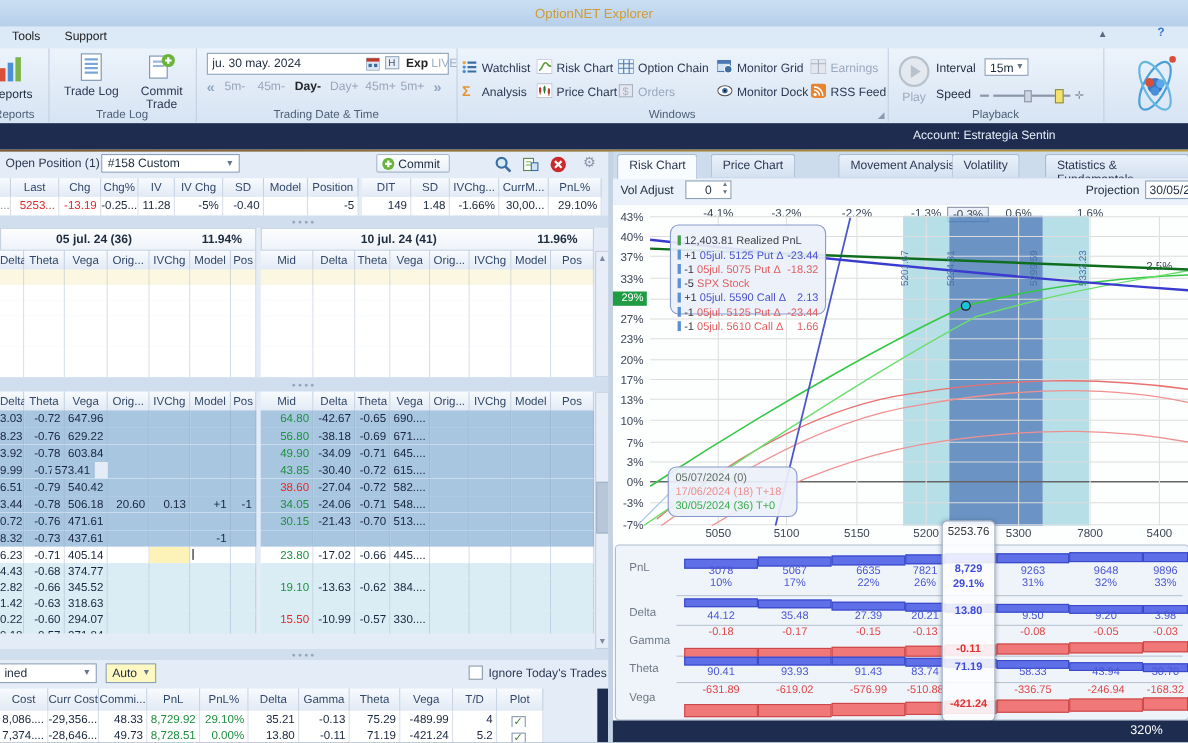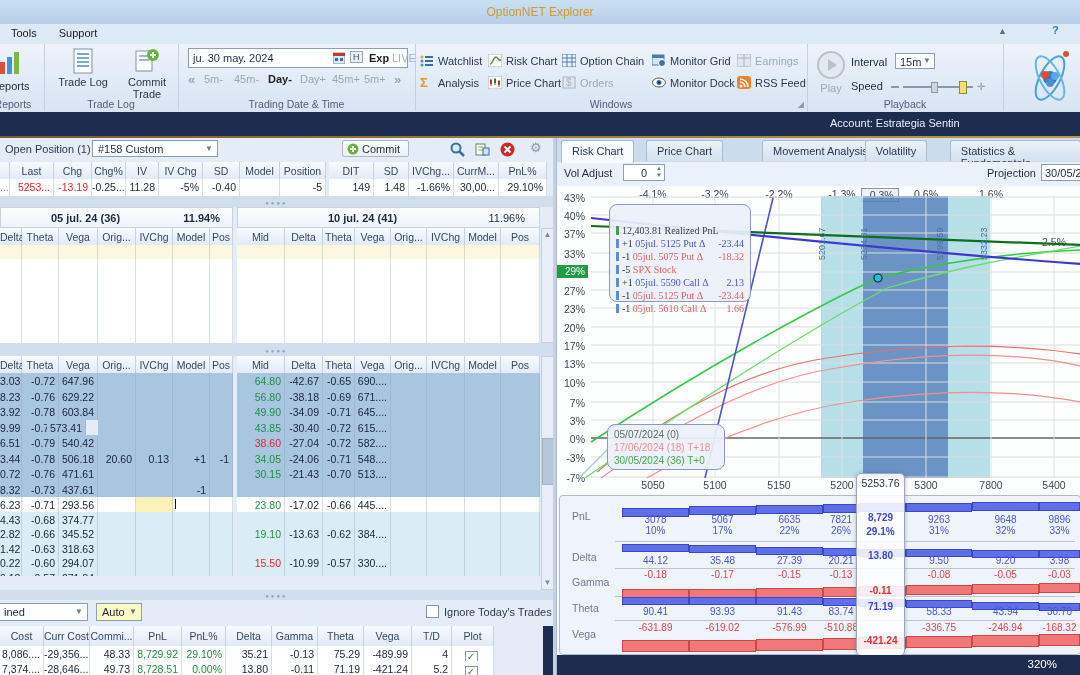--- a/index.html
+++ b/index.html
@@ -300,21 +300,21 @@
         </div>
       </div>
     <div class="abs splitter" style="left:0;top:58px;width:553px;height:11px;padding-top:3px;box-sizing:border-box;">●●●●</div>
     <div id="chainupper">
         <div class="abs" style="left:0;top:69px;width:233px;height:21px;background:linear-gradient(#fdfdfe,#eef3f9);border:1px solid #c6d2e2;box-sizing:border-box;">
           <span style="position:absolute;left:50px;top:4px;font-weight:bold;color:#1d2b3f;">05 jul. 24 (36)</span>
           <span style="position:absolute;right:12px;top:4px;font-weight:bold;color:#1d2b3f;">11.94%</span>
         </div>
         <div class="abs" style="left:237px;top:69px;width:303px;height:21px;background:linear-gradient(#fdfdfe,#eef3f9);border:1px solid #c6d2e2;box-sizing:border-box;">
           <span style="position:absolute;left:90px;top:4px;font-weight:bold;color:#1d2b3f;">10 jul. 24 (41)</span>
-          <span style="position:absolute;right:14px;top:4px;font-weight:normal;color:#1d2b3f;">11.96%</span>
+          <span style="position:absolute;right:14px;top:4px;font-weight:bold;color:#1d2b3f;">11.96%</span>
         </div>
         <div class="abs" style="left:0;top:90px;width:233px;height:17px;">
           <span class="hdrcell" style="left:0px;width:22px;">Delta</span>
           <span class="hdrcell" style="left:22px;width:37px;">Theta</span>
           <span class="hdrcell" style="left:59px;width:39px;">Vega</span>
           <span class="hdrcell" style="left:98px;width:38px;">Orig...</span>
           <span class="hdrcell" style="left:136px;width:37px;">IVChg</span>
           <span class="hdrcell" style="left:173px;width:37px;">Model</span>
           <span class="hdrcell" style="left:210px;width:23px;">Pos</span>
         </div>
@@ -633,21 +633,21 @@
             <span class="dcell selrow" style="left:118px;width:36px;height:15.5px;"></span>
             <span class="dcell selrow" style="left:154px;width:36px;height:15.5px;"></span>
             <span class="dcell selrow" style="left:190px;width:38px;height:15.5px;"></span>
             <span class="dcell selrow" style="left:228px;width:36px;height:15.5px;"></span>
             <span class="dcell selrow" style="left:264px;width:39px;height:15.5px;"></span>
           </div>
         </div>
         <div class="abs" style="left:0;top:359px;width:553px;height:15px;overflow:hidden;">
           <span class="dcell currow" style="left:0px;width:22px;height:15px;">6.23</span>
           <span class="dcell currow" style="left:22px;width:37px;height:15px;">-0.71</span>
-          <span class="dcell currow" style="left:59px;width:39px;height:15px;">293.56</span>
+          <span class="dcell currow" style="left:59px;width:39px;height:15px;">405.14</span>
           <span class="dcell currow" style="left:98px;width:38px;height:15px;"></span>
           <span class="dcell currow" style="left:136px;width:37px;height:15px;background:#fdf2b8;"></span>
           <span class="dcell currow" style="left:173px;width:37px;height:15px;">
             <span style="position:absolute;left:2px;top:2px;width:1px;height:10px;background:#111;"></span>
           </span>
           <span class="dcell currow" style="left:210px;width:23px;height:15px;"></span>
           <div class="abs" style="left:237px;top:0;width:303px;height:15px;">
             <span class="dcell currow" style="left:0px;width:48px;height:15px;color:#1d9140;">23.80</span>
             <span class="dcell currow" style="left:48px;width:38px;height:15px;">-17.02</span>
             <span class="dcell currow" style="left:86px;width:32px;height:15px;">-0.66</span>
@@ -903,21 +903,21 @@
           <path d="M34,30 C200,36 380,44 524,49" fill="none" stroke="#0e6e1e" stroke-width="2.2"></path>
           <circle cx="321" cy="82" r="4" fill="#18c4d8" stroke="#222" stroke-width="1.2"></circle>
         </svg>
       <div id="bandlabels">
           <span style="position:absolute;left:260px;top:14px;font-size:9px;color:#4a6fa5;writing-mode:vertical-rl;transform:rotate(180deg);height:60px;">5201.67</span>
           <span style="position:absolute;left:302px;top:14px;font-size:9px;color:#4a6fa5;writing-mode:vertical-rl;transform:rotate(180deg);height:60px;">5234.31</span>
           <span style="position:absolute;left:378px;top:14px;font-size:9px;color:#4a6fa5;writing-mode:vertical-rl;transform:rotate(180deg);height:60px;">5299.59</span>
           <span style="position:absolute;left:422px;top:14px;font-size:9px;color:#4a6fa5;writing-mode:vertical-rl;transform:rotate(180deg);height:60px;">5332.23</span>
         </div>
 
-      <div class="abs" style="left:52px;top:18px;width:142px;height:98px;background:rgba(235,241,250,.92);border:1px solid #8899cc;border-radius:8px;padding:20px 6px;box-sizing:border-box;font-family:Liberation Serif, serif;">
+      <div class="abs" style="left:52px;top:18px;width:142px;height:82px;background:rgba(235,241,250,.92);border:1px solid #8899cc;border-radius:8px;padding:9px 6px;box-sizing:border-box;">
         <div class="legline"><span class="legbar" style="background:#44a04c;"></span><span style="color:#3a4350;">12,403.81 Realized PnL</span></div>
         <div id="legendrows">
             <div class="legline"><span class="legbar" style="background:#5b8fd4;"></span><span style="color:#333;">+1 </span><span style="color:#4953cc;">05jul. 5125 Put Δ</span><span style="float:right;color:#4953cc;">-23.44</span></div>
             <div class="legline"><span class="legbar" style="background:#5b8fd4;"></span><span style="color:#333;">-1 </span><span style="color:#e06060;">05jul. 5075 Put Δ</span><span style="float:right;color:#e06060;">-18.32</span></div>
             <div class="legline"><span class="legbar" style="background:#5b8fd4;"></span><span style="color:#333;">-5 </span><span style="color:#e06060;">SPX Stock</span></div>
             <div class="legline"><span class="legbar" style="background:#5b8fd4;"></span><span style="color:#333;">+1 </span><span style="color:#4953cc;">05jul. 5590 Call Δ</span><span style="float:right;color:#4953cc;">2.13</span></div>
             <div class="legline"><span class="legbar" style="background:#5b8fd4;"></span><span style="color:#333;">-1 </span><span style="color:#e06060;">05jul. 5125 Put Δ</span><span style="float:right;color:#e06060;">-23.44</span></div>
             <div class="legline"><span class="legbar" style="background:#5b8fd4;"></span><span style="color:#333;">-1 </span><span style="color:#e06060;">05jul. 5610 Call Δ</span><span style="float:right;color:#e06060;">1.66</span></div>
           </div>
       </div>

